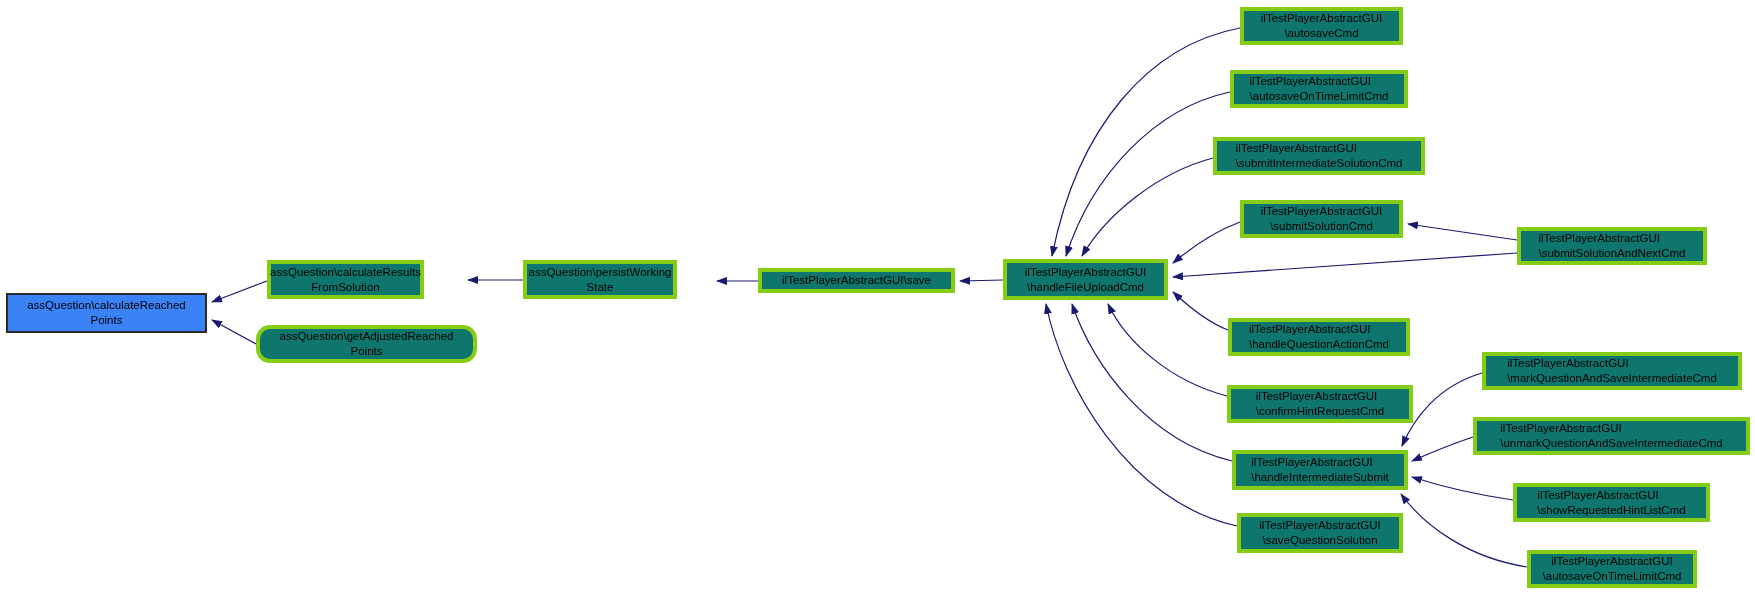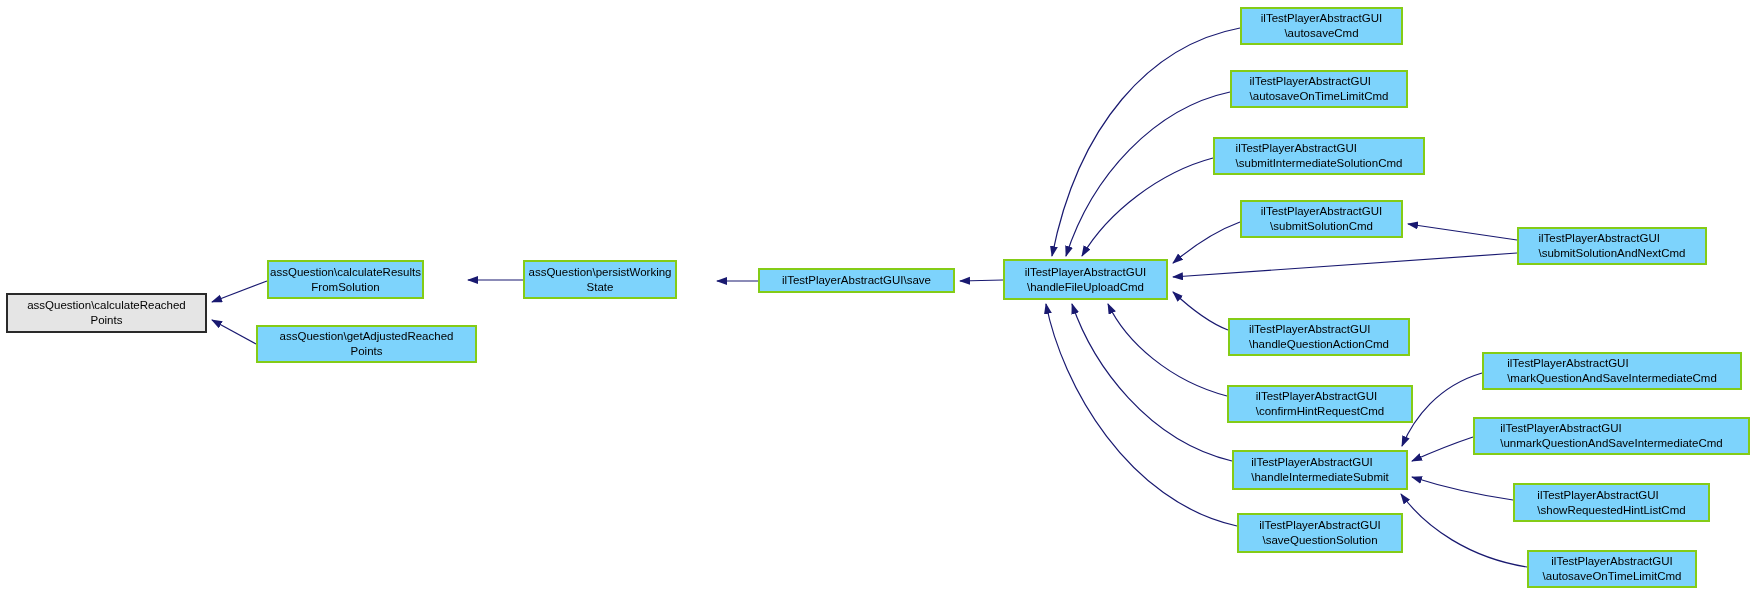--- a/index.html
+++ b/index.html
@@ -16,29 +16,29 @@
     left: 0; top: 0;
     width: 1755px; height: 593px;
   }
   #edges-layer path.edge {
     fill: none;
     stroke-width: 1.2;
   }
   .node {
     position: absolute;
     box-sizing: border-box;
-    background: #7dd3fc;
-    border: 2px solid #84cc16;
+    background: #0f766e;
+    border: 4px solid #84cc16;
     display: flex;
     align-items: center;
     justify-content: center;
     cursor: pointer;
   }
   .node.highlight {
-    background: #e5e5e5;
+    background: #3b82f6;
     border-width: 2px;
     border-color: #2a2a2a;
   }
   .node .label {
     font-size: 11.5px;
     line-height: 15px;
     color: #000000;
     white-space: nowrap;
     padding: 0 4px;
   }
@@ -81,21 +81,21 @@
           <div>assQuestion\calculateReached</div>
           <div>Points</div>
         </div>
       </div>
       <div class="node" style="left: 267px; top: 260px; width: 157px; height: 39px;">
         <div class="label" style="text-align: center;">
           <div>assQuestion\calculateResults</div>
           <div>FromSolution</div>
         </div>
       </div>
-      <div class="node" style="left: 256px; top: 325px; width: 221px; height: 38px;">
+      <div class="node" style="left: 256px; top: 325px; width: 221px; height: 38px; border-radius: 14px;">
         <div class="label" style="text-align: center;">
           <div>assQuestion\getAdjustedReached</div>
           <div>Points</div>
         </div>
       </div>
       <div class="node" style="left: 523px; top: 260px; width: 154px; height: 39px;">
         <div class="label" style="text-align: center;">
           <div>assQuestion\persistWorking</div>
           <div>State</div>
         </div>

